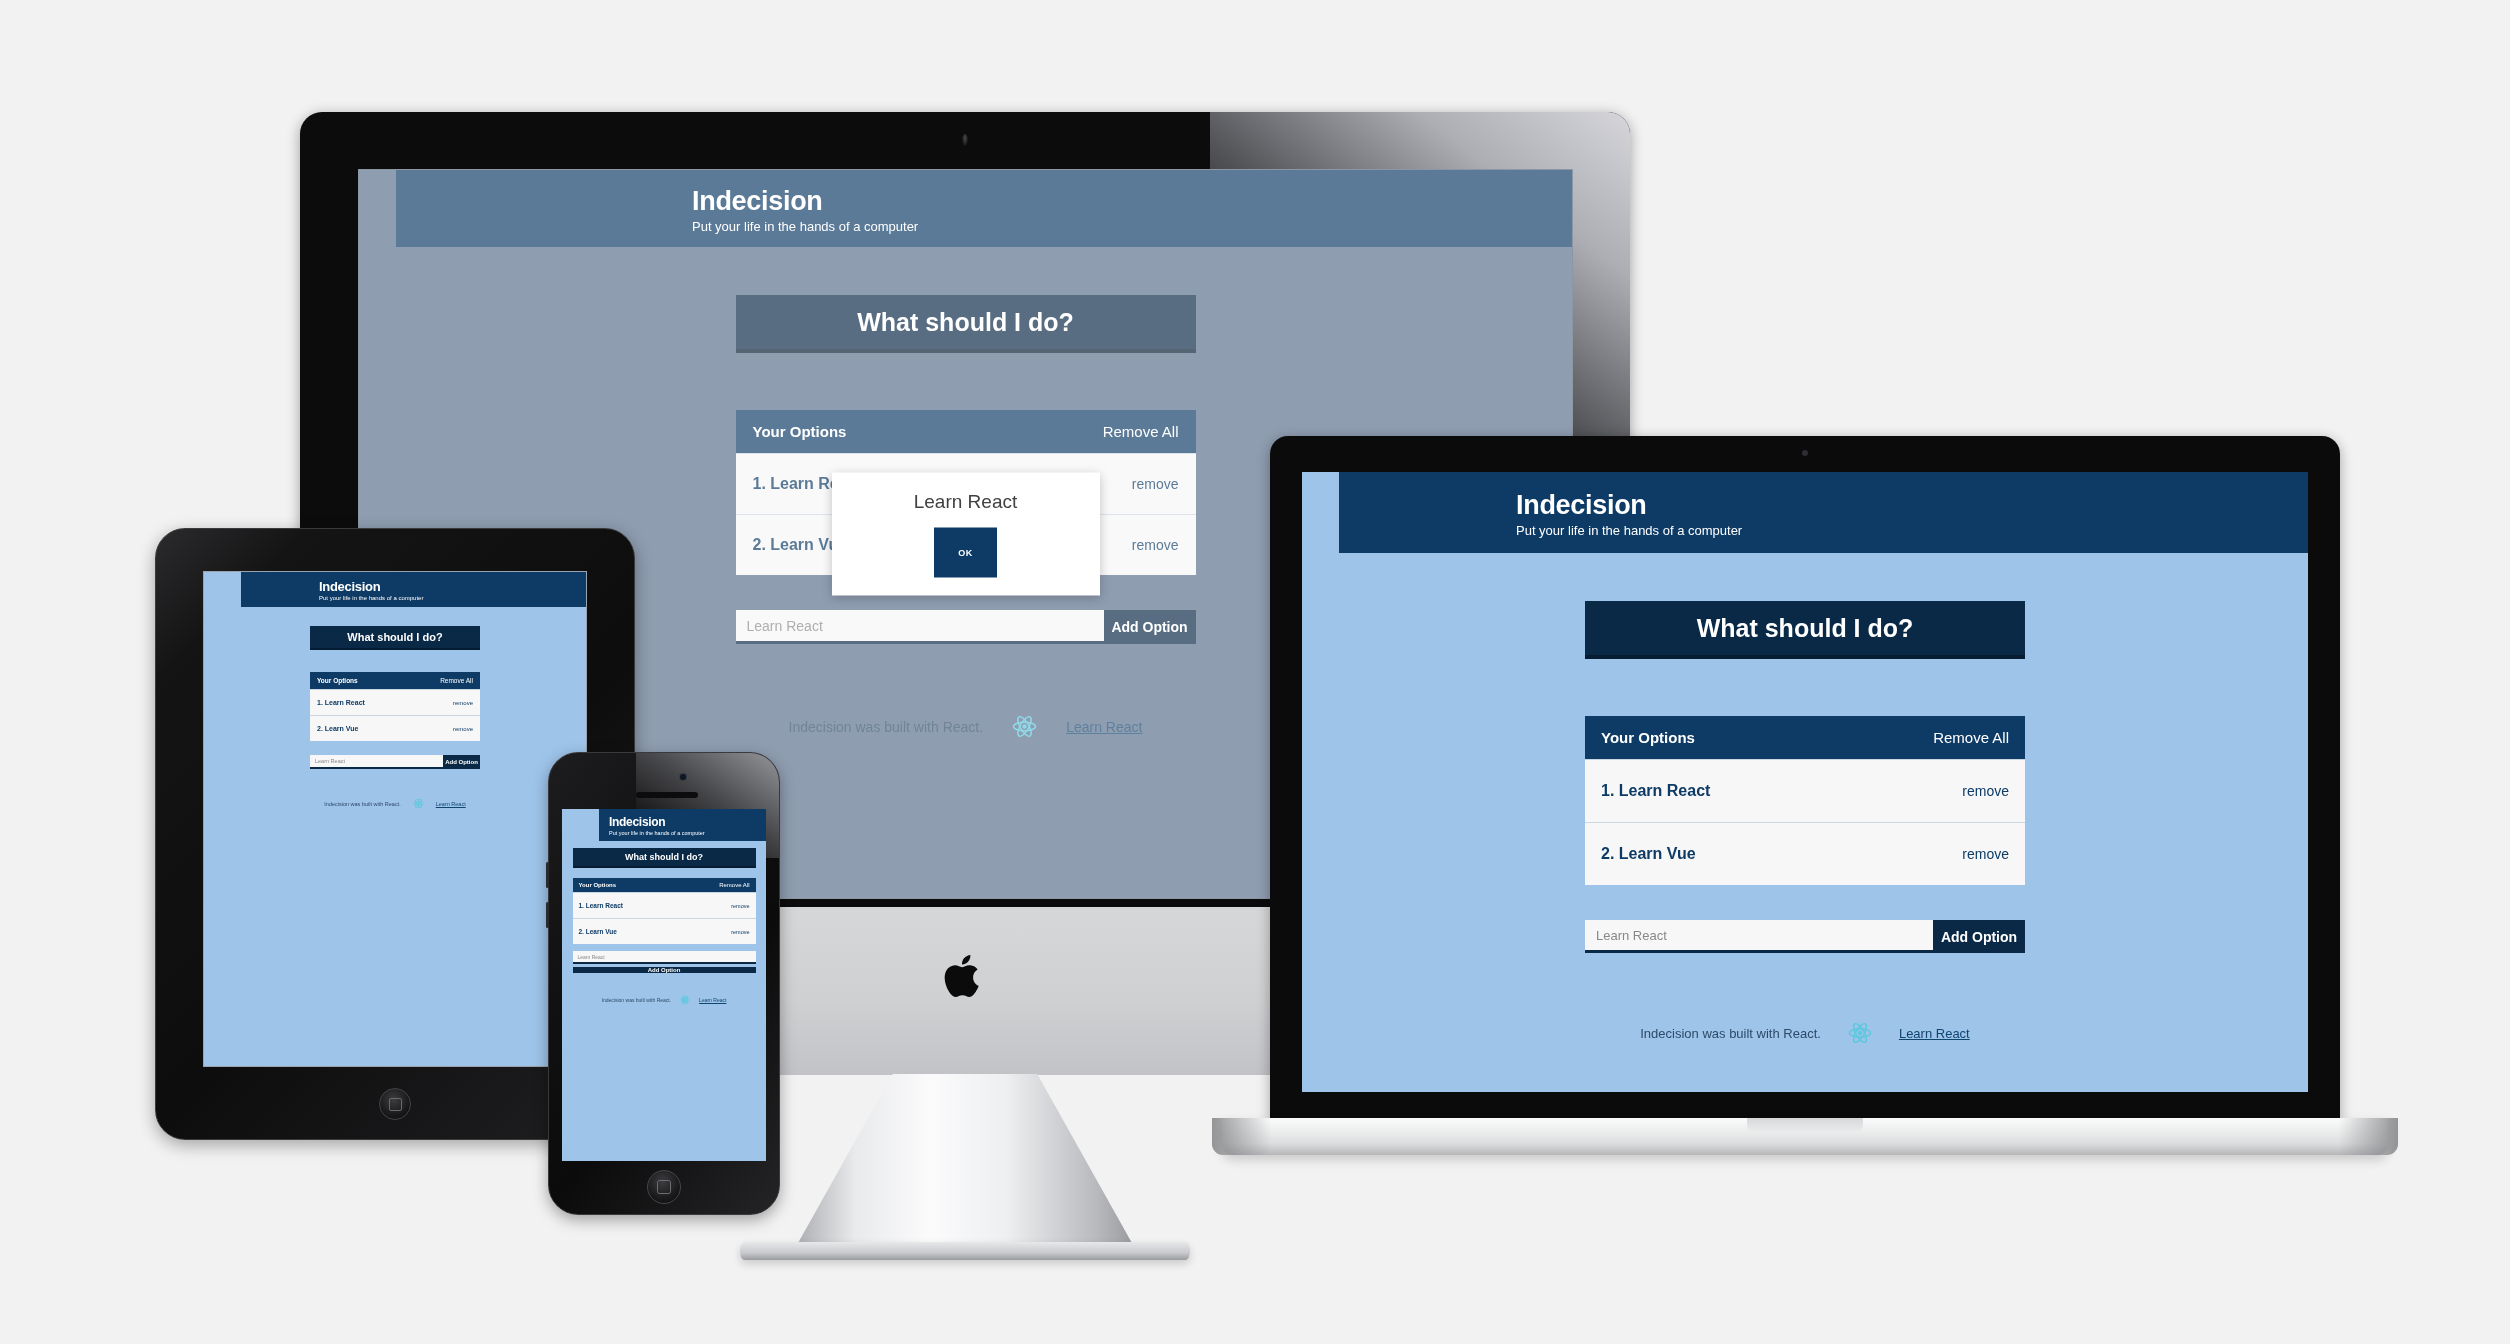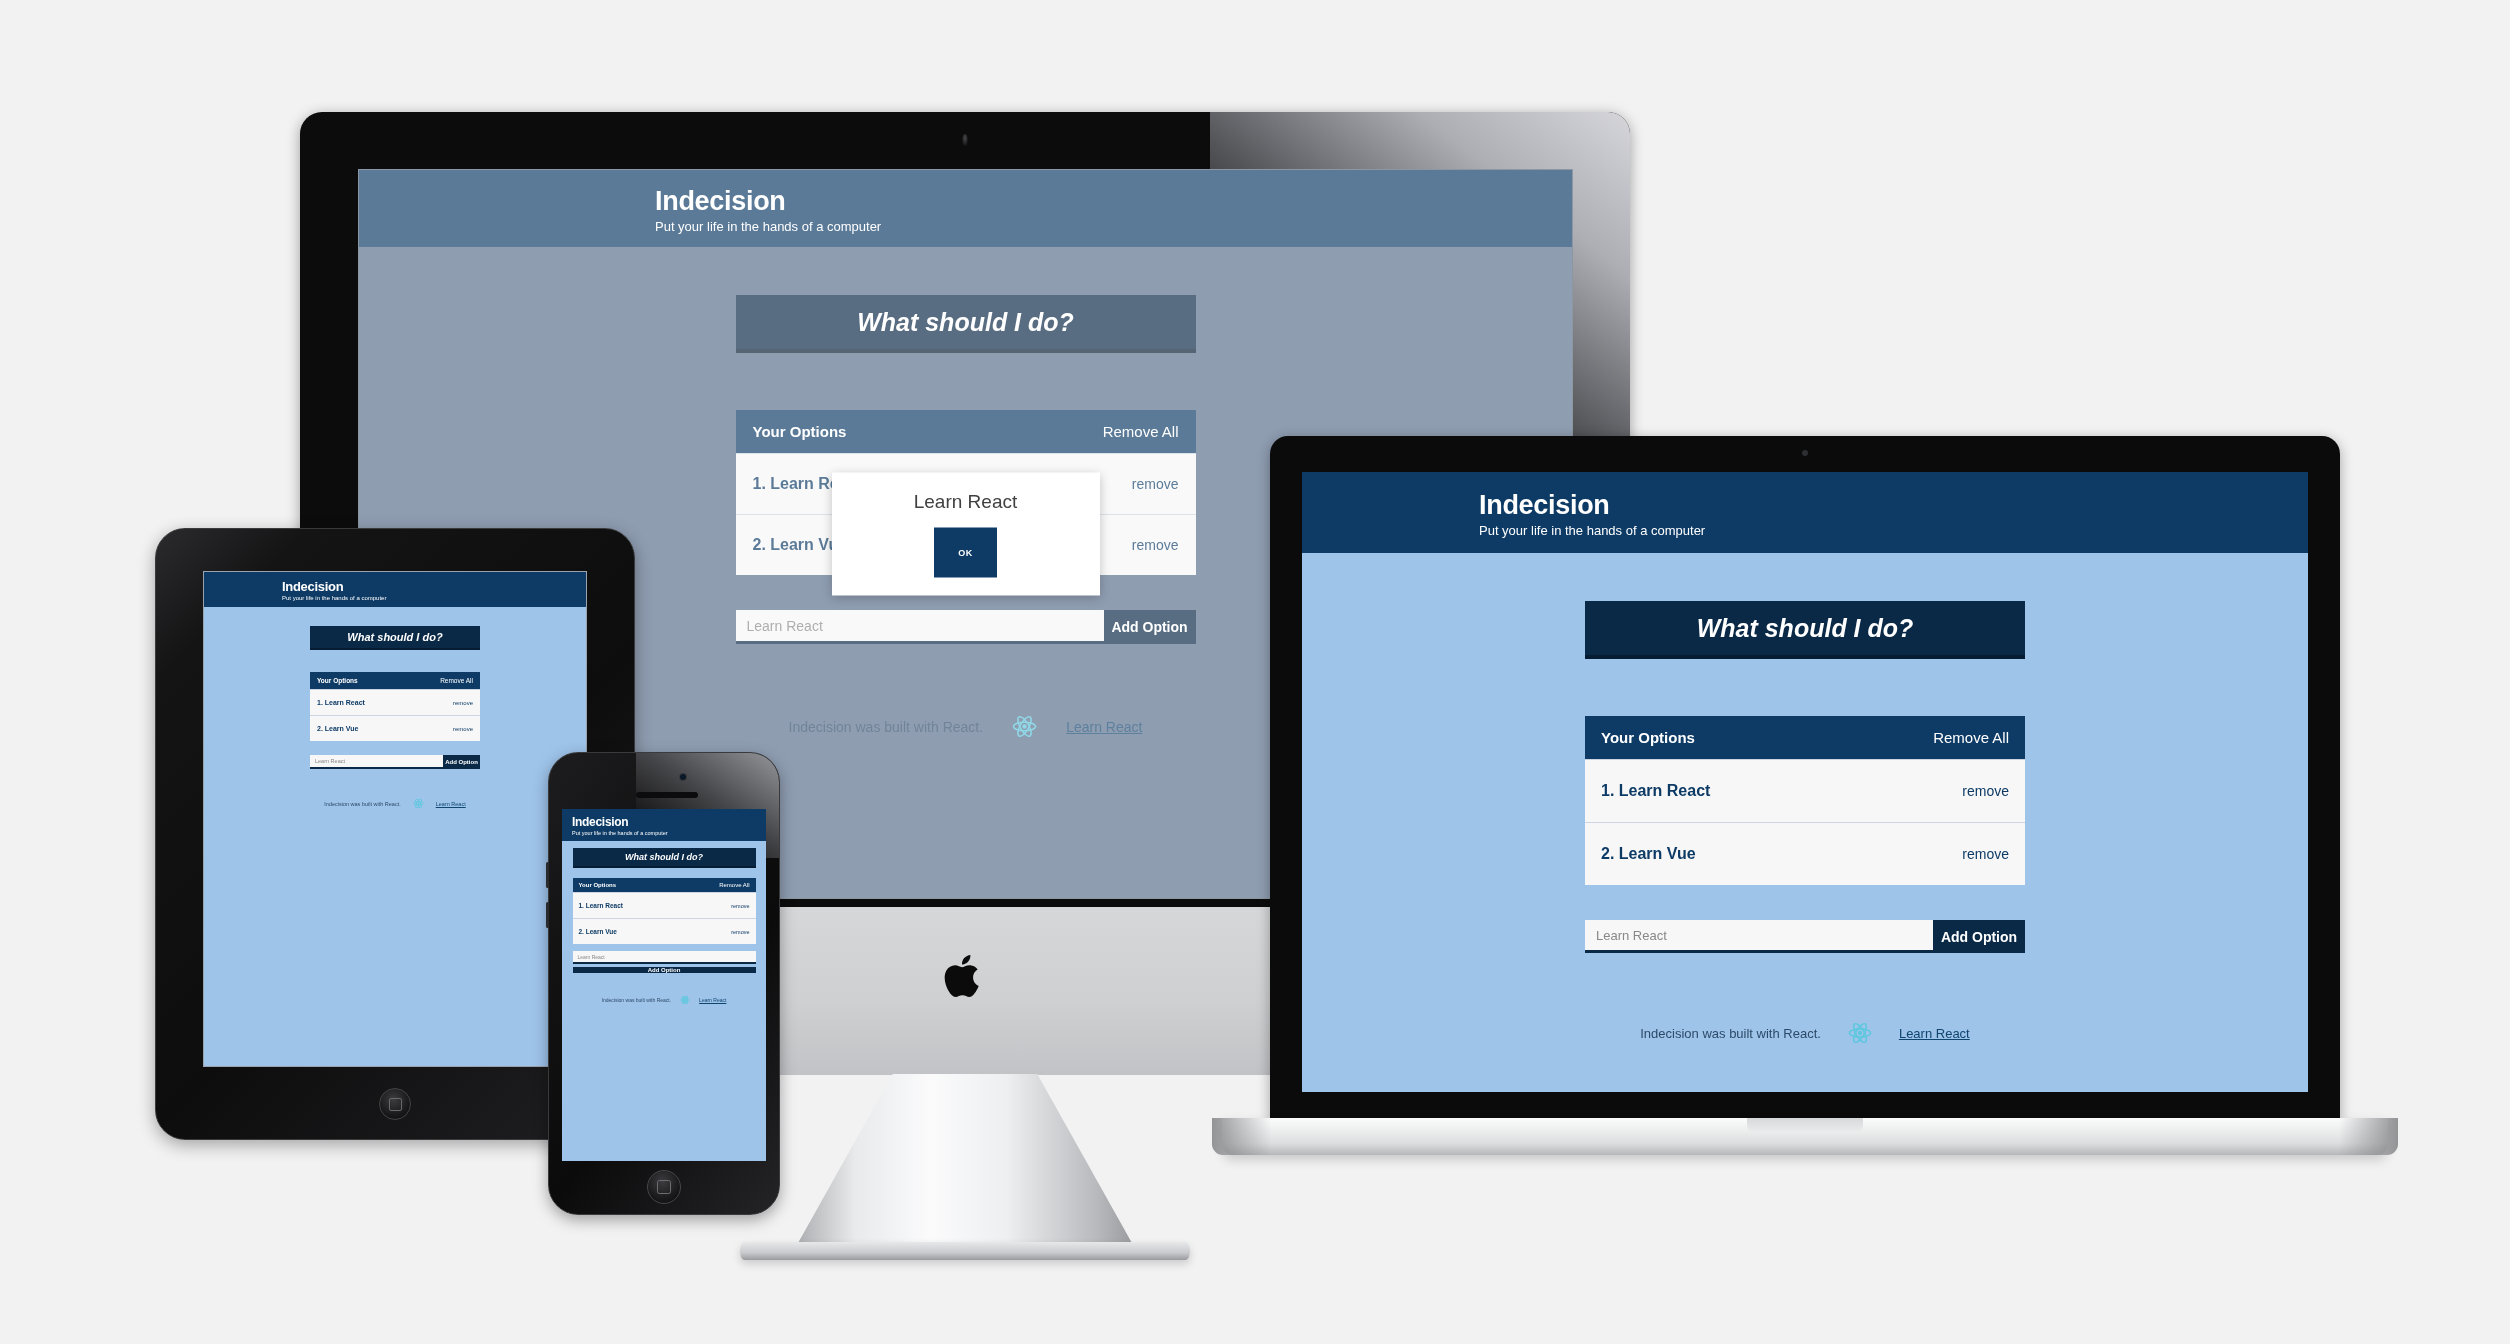--- a/index.html
+++ b/index.html
@@ -6,26 +6,26 @@
   html, body {
     width: 2510px; height: 1344px;
     background: #f2f2f2;
     font-family: "Liberation Sans", sans-serif;
     overflow: hidden;
   }
   #stage { position: relative; width: 2510px; height: 1344px; background: #f2f2f2; }
 
   
   .app { width: 100%; height: 100%; background: #9ec4ea; overflow: hidden; position: relative; }
-  .app-header { background: #0d3b66; padding: 0; }
+  .app-header { background: #0d3b66; padding: 0; margin-left: 37px; }
   .app-title { color: #ffffff; font-weight: bold; letter-spacing: -0.3px; }
   .app-sub { color: #ffffff; font-weight: normal; }
   .big-btn {
     background: #0a2947; color: #ffffff; text-align: center;
-    font-weight: bold; border: none; display:flex; align-items:center; justify-content:center;font-style:italic;
+    font-weight: bold; border: none; display:flex; align-items:center; justify-content:center;
   }
   .opts { background: #f7f7f7; }
   .opts-head { background: #0d3b66; color: #fff; display: flex; align-items: center; justify-content: space-between; }
   .opts-head .t { font-weight: bold; }
   .opts-head .r { font-weight: normal; }
   .opt-row { display: flex; align-items: center; justify-content: space-between; background: #f7f7f7; border-top: 1px solid #ccd6e2; }
   .opt-row:first-of-type { border-top: none; }
   .opt-text { color: #0d3b66; font-weight: bold; }
   .opt-remove { color: #0d3b66; font-weight: normal; }
   .addrow { display: flex; align-items: stretch; }

